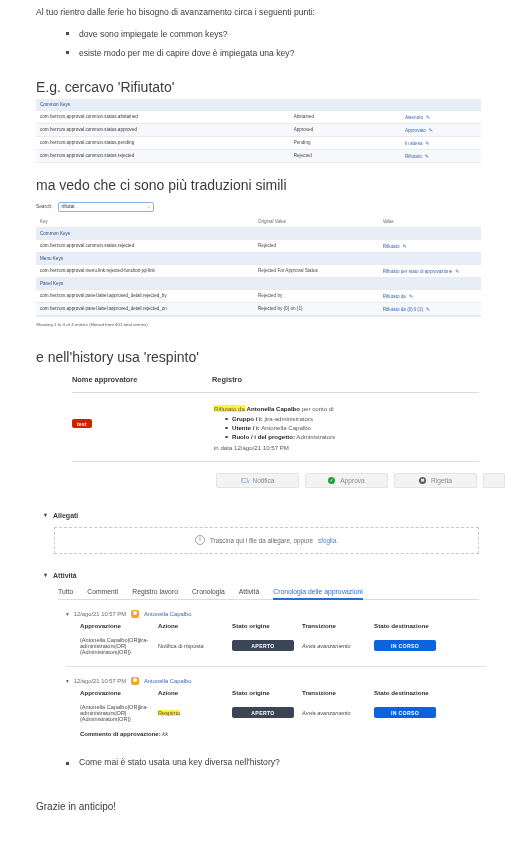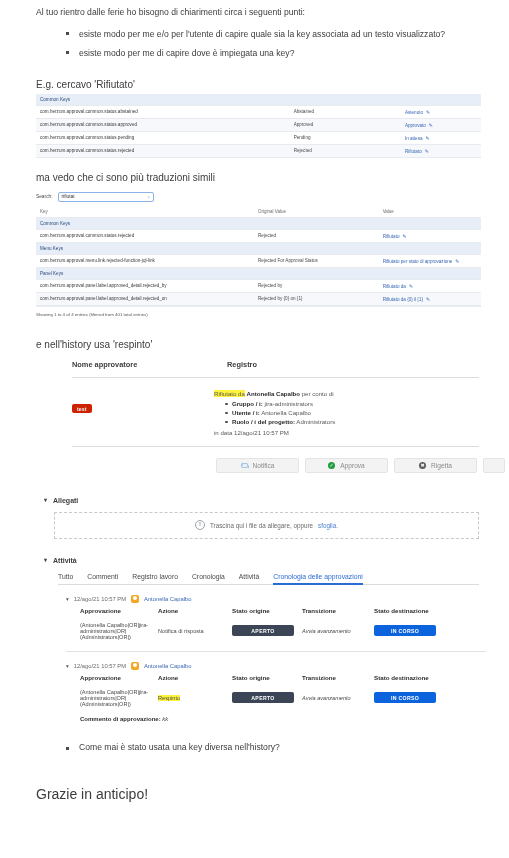--- a/index.html
+++ b/index.html
@@ -37,21 +37,21 @@
   }
   .intro ul li::before {
     content: "";
     position: absolute;
     left: 0; top: 4px;
     width: 3px; height: 3px;
     background: #4b4b4b;
   }
   .caption {
     padding: 14px 0 0 36px;
-    font-size: 10px;
+    font-size: 14px;
     color: #3c3c3c;
   }
 
   
   .tbl-wrap { padding-left: 36px; padding-right: 28px; }
   table.k { width: 100%; border-collapse: collapse; font-size: 4.6px; }
   table.k td, table.k th { padding: 3px 4px; text-align: left; font-weight: normal; }
   .grp-row td {
     background: #e8eef7;
     color: #2c4a7c;
@@ -114,21 +114,21 @@
     padding-right: 30px;
   }
   .hist-head {
     display: flex;
     font-size: 7.4px;
     font-weight: bold;
     color: #3d3d3d;
     padding-bottom: 8px;
     border-bottom: 1px solid #dcdcdc;
   }
-  .hist-head .c1 { width: 155px; }
+  .hist-head .c1 { width: 140px; }
   .hist-body {
     display: flex;
     padding: 11px 0 9px 0;
     border-bottom: 1px solid #dcdcdc;
   }
   .hist-body .c1 { width: 142px; padding-top: 14px; }
   .badge-test {
     display: inline-block;
     background: #cc2200;
     color: #ffffff;
@@ -334,31 +334,31 @@
     font-size: 8.6px;
     color: #3c3c3c;
   }
   .foot-list li { position: relative; padding-left: 13px; }
   .foot-list li::before {
     content: ""; position: absolute; left: 0; top: 5px;
     width: 3px; height: 3px; background: #4b4b4b;
   }
   .thanks {
     padding: 34px 0 0 36px;
-    font-size: 14px;
+    font-size: 10px;
     color: #3c3c3c;
   }
 </style>
 </head>
 <body>
 
 <div class="intro">
-  <div class="line">Al tuo rientro dalle ferie ho bisogno di chiarimenti circa i seguenti punti:</div>
+  <div class="line">Al tuo rientro dalle ferie ho bisogno di avanzamento circa i seguenti punti:</div>
   <ul>
-    <li>esiste modo per me e/o per l'utente di capire quale sia la key associata ad un testo visualizzato?</li>
+    <li>dove sono impiegate le common keys?</li>
     <li>esiste modo per me di capire dove è impiegata una key?</li>
   </ul>
 </div>
 
 <div class="caption">E.g. cercavo 'Rifiutato'</div>
 
 <div class="tbl-wrap">
   <table class="k" id="table1">
     <tbody>
         <tr class="grp-row">

